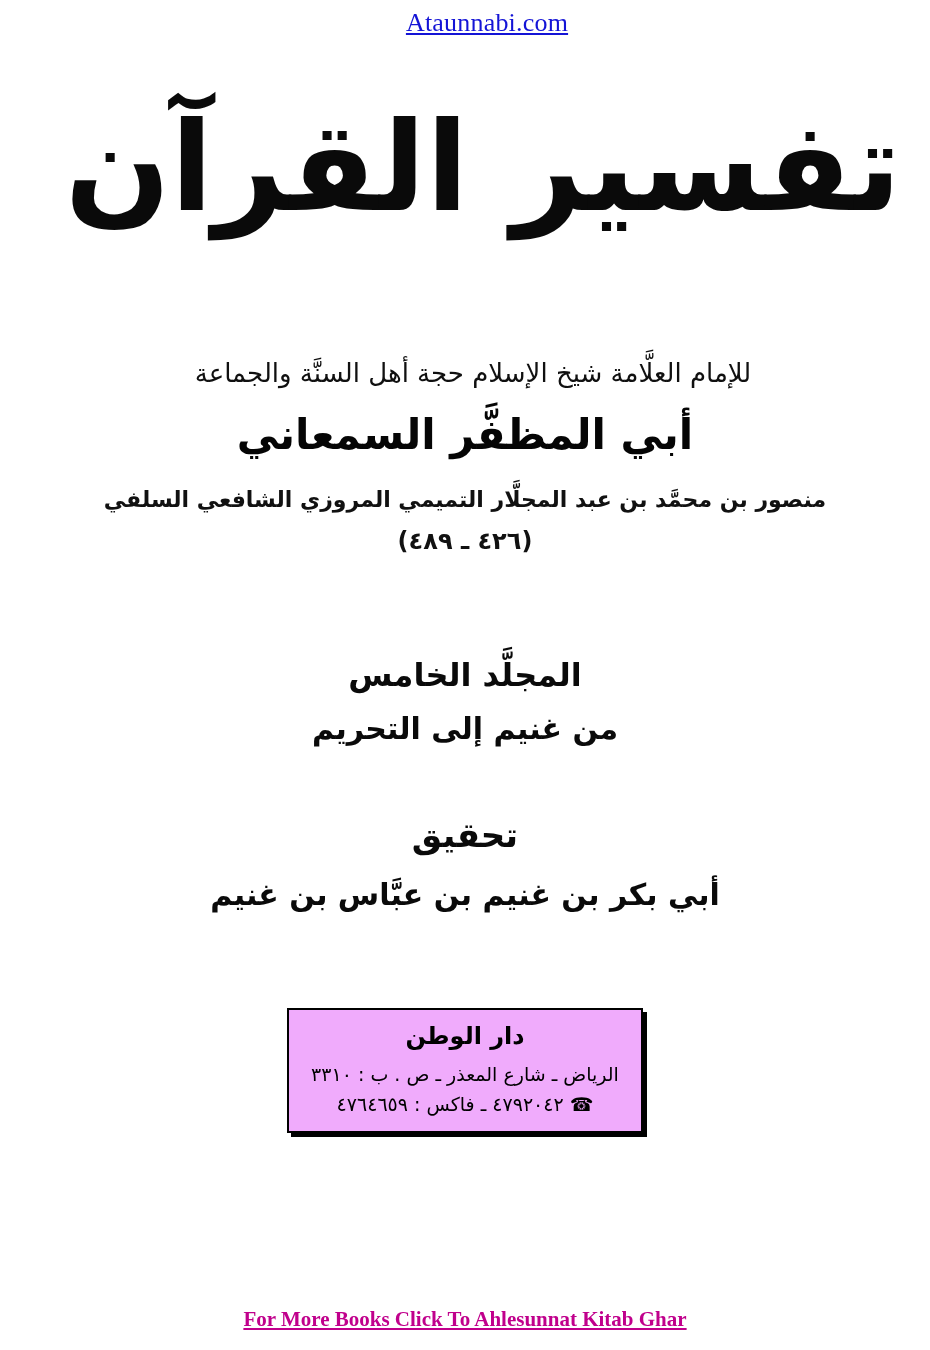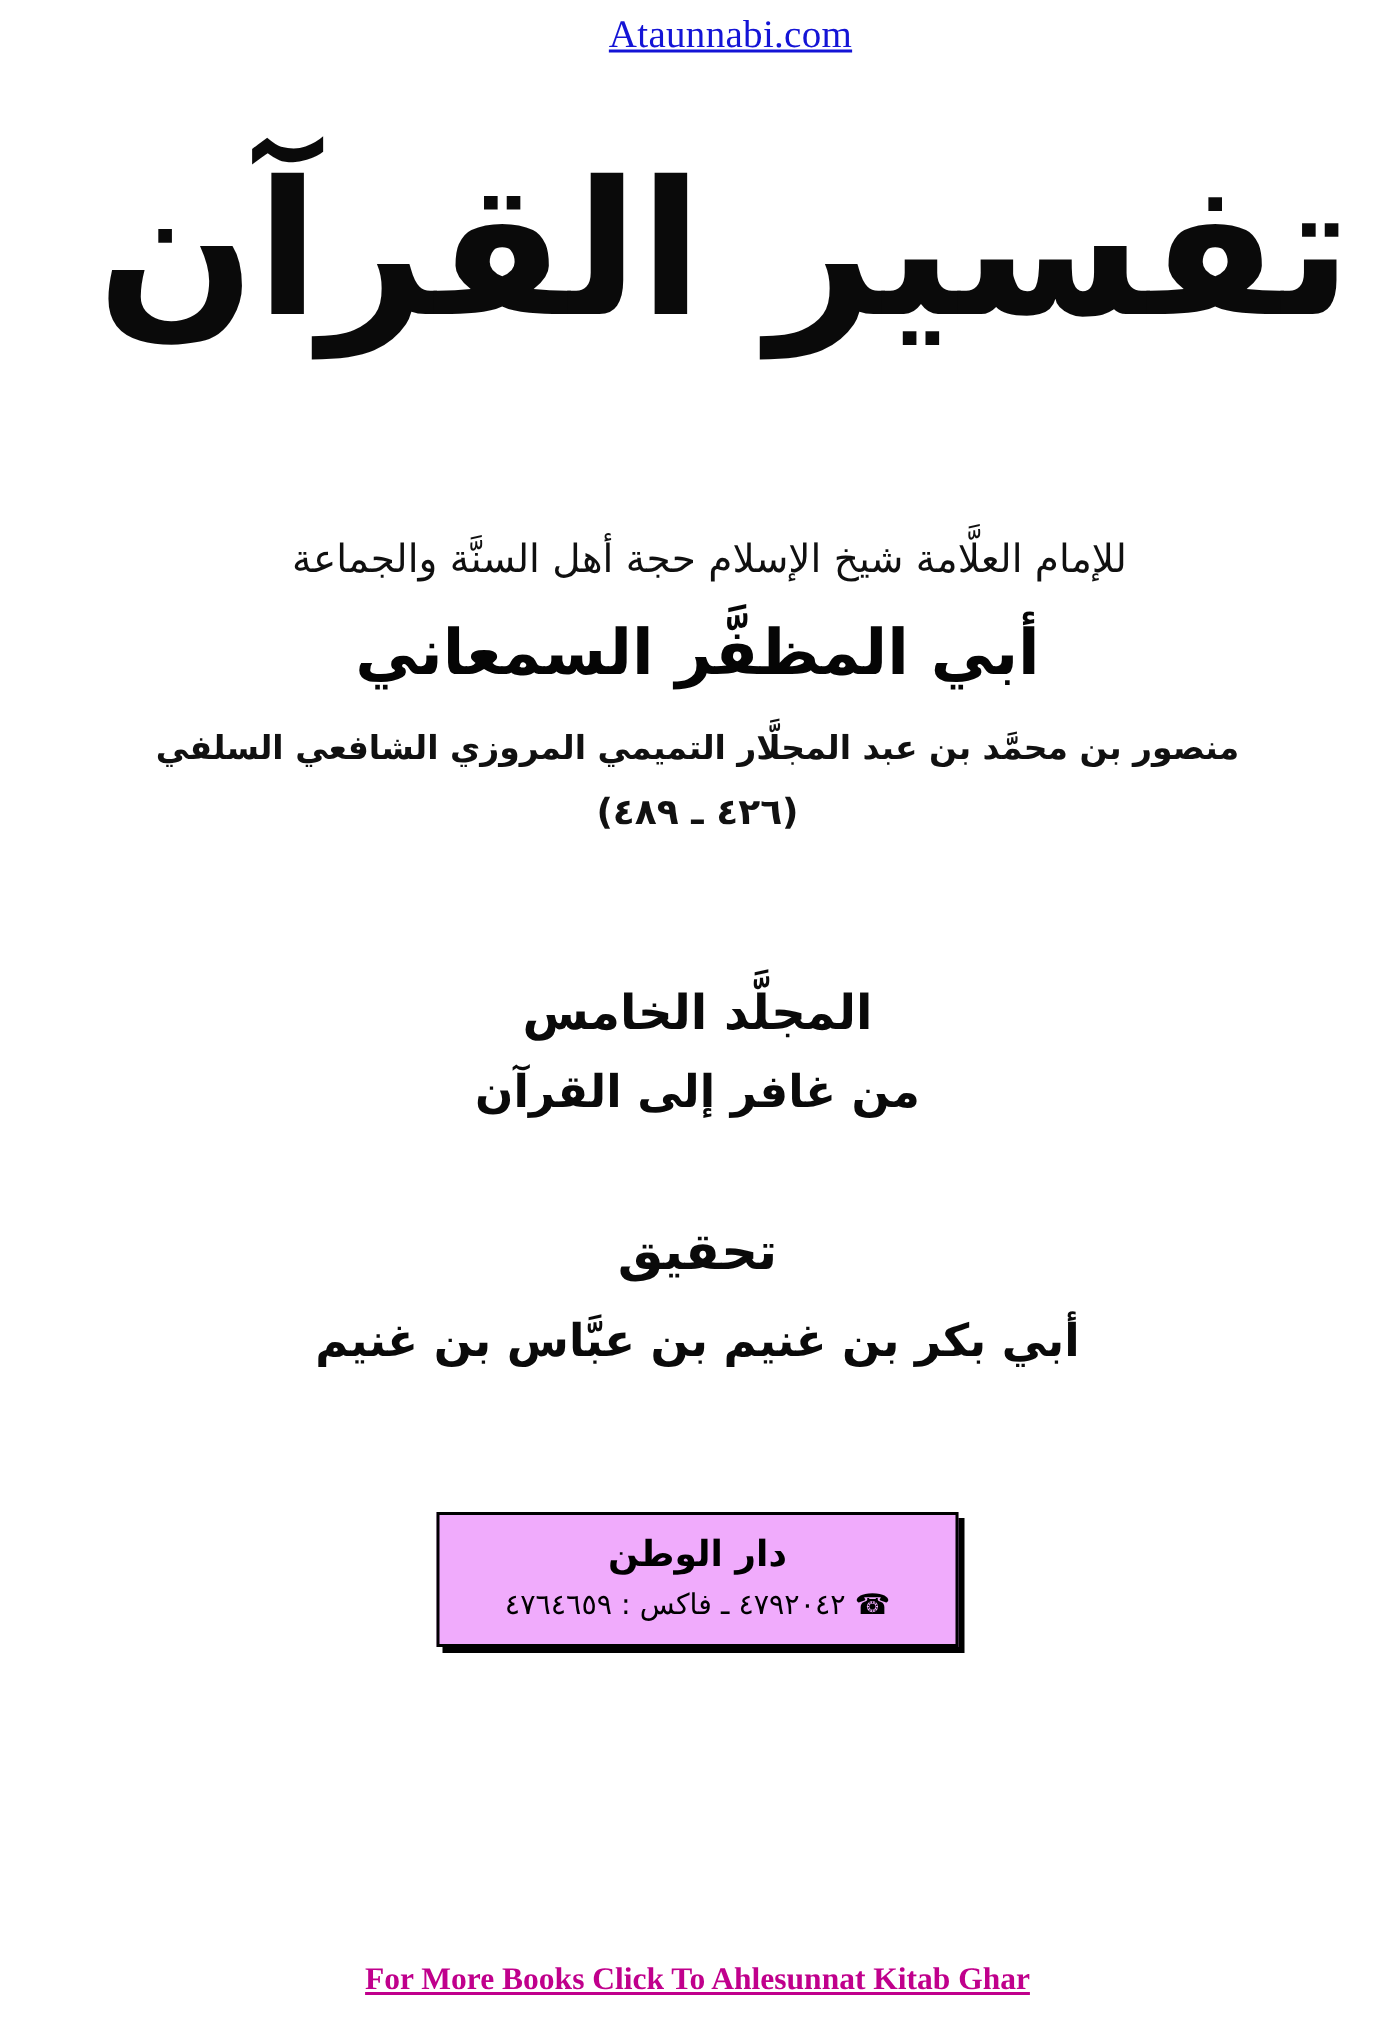--- a/index.html
+++ b/index.html
@@ -191,28 +191,29 @@
 
   <div class="subtitle-block">
     <div class="line-author-intro">للإمام العلَّامة شيخ الإسلام حجة أهل السنَّة والجماعة</div>
     <div class="line-author-name">أبي المظفَّر السمعاني</div>
     <div class="line-author-full">منصور بن محمَّد بن عبد المجلَّار التميمي المروزي الشافعي السلفي</div>
     <div class="line-dates">(٤٢٦ ـ ٤٨٩)</div>
   </div>
 
   <div class="volume-block">
     <div class="line-volume">المجلَّد الخامس</div>
-    <div class="line-volume-range">من غافر إلى القرآن</div>
+    <div class="line-volume-range">من غنيم إلى التحريم</div>
   </div>
 
   <div class="editor-block">
     <div class="line-tahqiq">تحقيق</div>
     <div class="line-editor-name">أبي بكر بن غنيم بن عبَّاس بن غنيم</div>
   </div>
 
   <div class="publisher-box">
     <div class="pub-name">دار الوطن</div>
+    <div class="pub-address">الرياض ـ شارع المعذر ـ ص . ب : ٣٣١٠</div>
     <div class="pub-phone">☎ ٤٧٩٢٠٤٢ ـ فاكس : ٤٧٦٤٦٥٩</div>
   </div>
 
   <a class="footer-promo" href="#">For More Books Click To Ahlesunnat Kitab Ghar</a>
 
 </div>
 
 </body></html>

